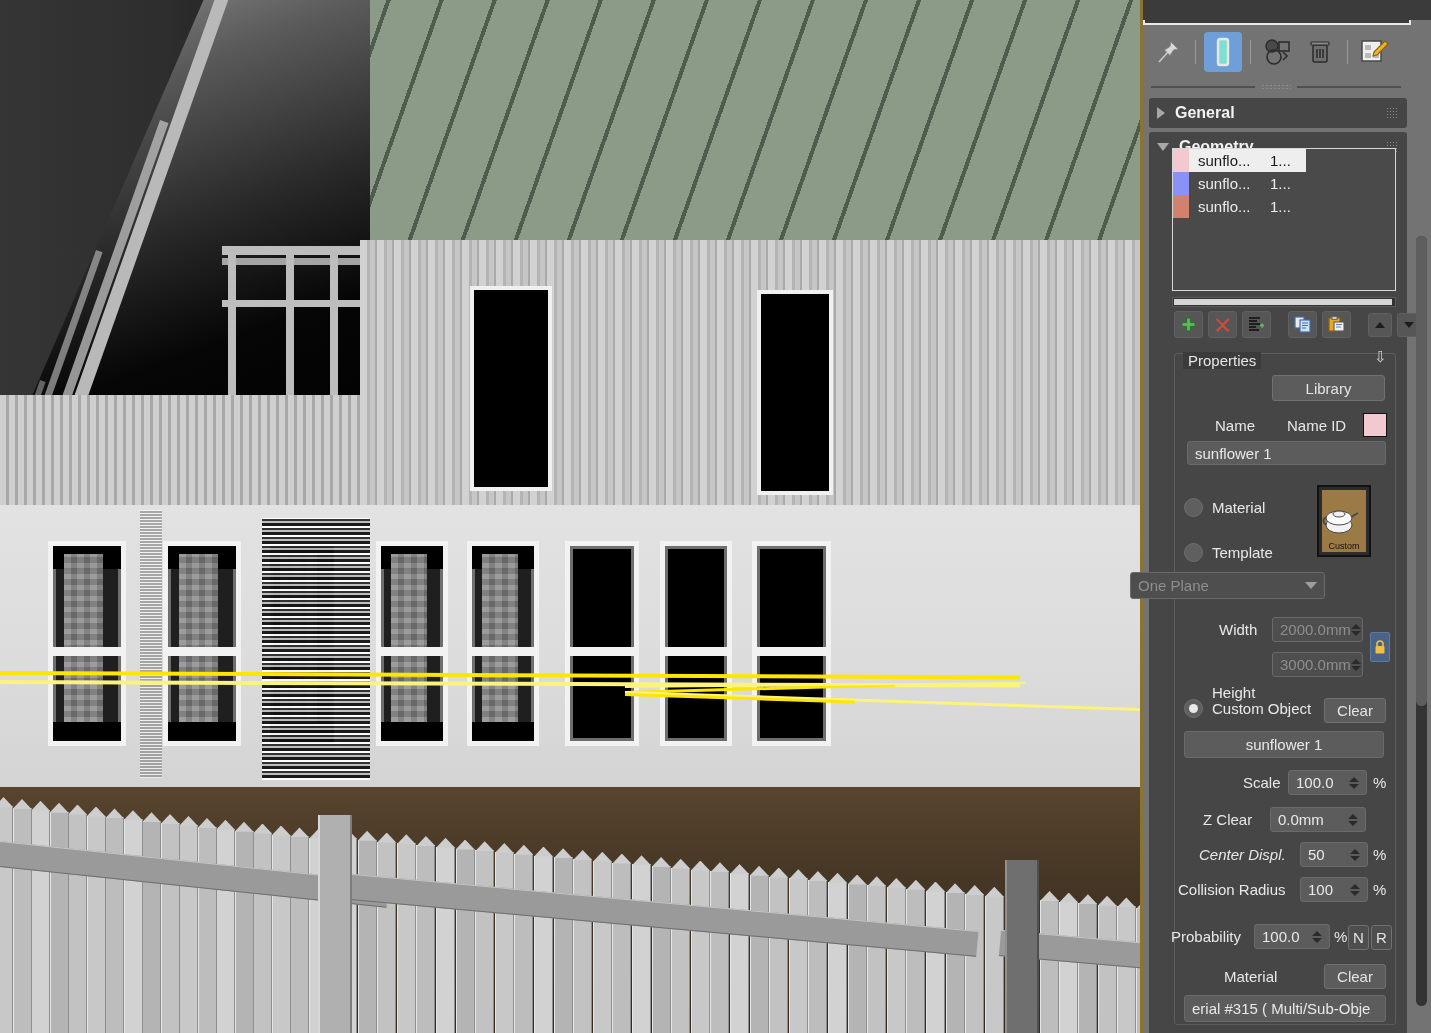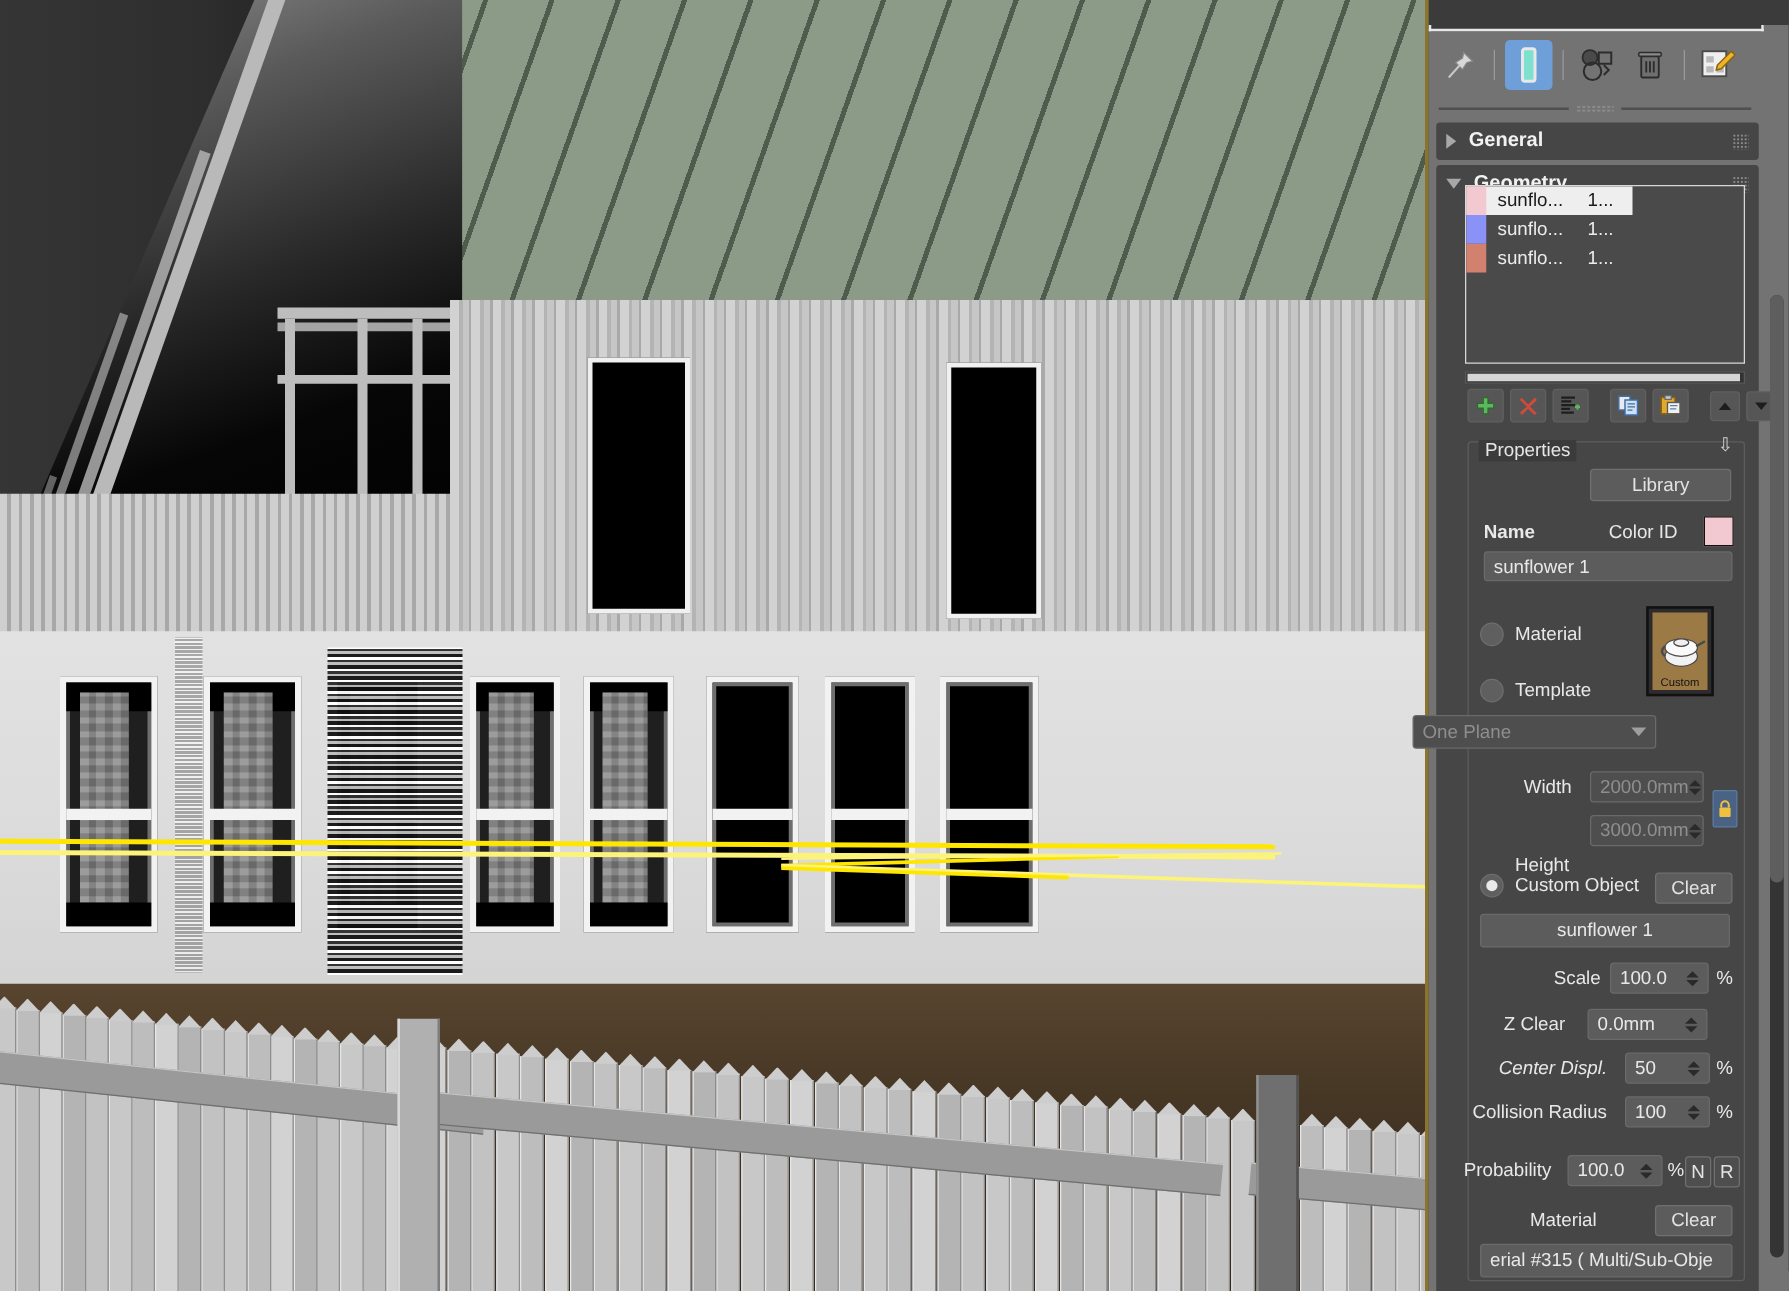--- a/index.html
+++ b/index.html
@@ -498,34 +498,34 @@
         </svg>
     </div>
   </div>
 
   <div class="group"></div>
   <div class="group-title">Properties</div>
   <div class="chev" style="position:absolute;left:1374px;top:351px;">⇩</div>
 
   <div class="btn" style="position:absolute;left:1272px;top:375px;width:113px;height:26px;">Library</div>
 
-  <div class="lbl" style="position:absolute;left:1187px;top:417px;font-weight:bold;">Name</div>
-  <div class="lbl" style="position:absolute;left:1287px;top:417px;">Color ID</div>
+  <div class="lbl" style="position:absolute;left:1215px;top:417px;">Name</div>
+  <div class="lbl" style="position:absolute;left:1287px;top:417px;">Name ID</div>
   <div style="position:absolute;left:1363px;top:413px;width:24px;height:24px;background:#f2c9d1;border:1px solid #111;"></div>
 
   <div class="fld" style="position:absolute;left:1187px;top:441px;width:199px;height:24px;">sunflower 1</div>
 
   <div class="radio" style="position:absolute;left:1184px;top:498px;"></div>
   <div class="lbl" style="position:absolute;left:1212px;top:499px;">Material</div>
   <div class="radio" style="position:absolute;left:1184px;top:543px;"></div>
   <div class="lbl" style="position:absolute;left:1212px;top:544px;">Template</div>
 
   <div style="position:absolute;left:1317px;top:485px;width:54px;height:72px;background:#2c2c2c;border:2px solid #111;
               display:flex;align-items:center;justify-content:center;">
-    <div style="width:44px;height:62px;background:#9c7a46;position:relative;display:flex;align-items:center;justify-content:flex-end;">
+    <div style="width:44px;height:62px;background:#9c7a46;position:relative;display:flex;align-items:center;justify-content:flex-start;">
       <svg width="38" height="34" viewBox="0 0 38 34">
         <ellipse cx="17" cy="21" rx="13" ry="8" fill="#f2f2f2" stroke="#4a4a4a" stroke-width="1"></ellipse>
         <ellipse cx="17" cy="14" rx="13" ry="7" fill="#fafafa" stroke="#4a4a4a" stroke-width="1"></ellipse>
         <ellipse cx="17" cy="10" rx="6" ry="3" fill="#efefef" stroke="#4a4a4a" stroke-width="1"></ellipse>
         <path d="M29 13 L36 9" stroke="#4a4a4a" stroke-width="2" fill="none"></path>
         <path d="M4 13 q-5 4 0 8" stroke="#4a4a4a" stroke-width="2" fill="none"></path>
       </svg>
       <span style="position:absolute;bottom:1px;left:0;right:0;text-align:center;font-size:9px;color:#111;font-family:'Liberation Sans',sans-serif;">Custom</span>
     </div>
   </div>

